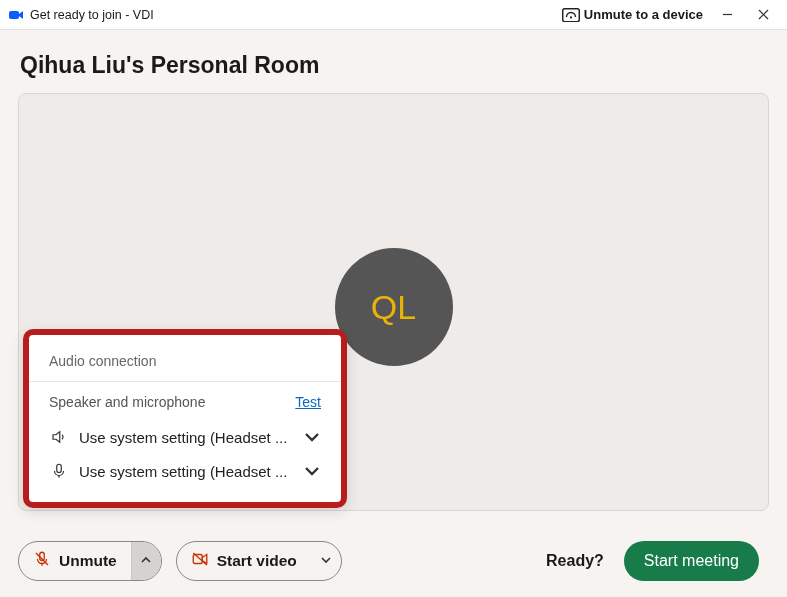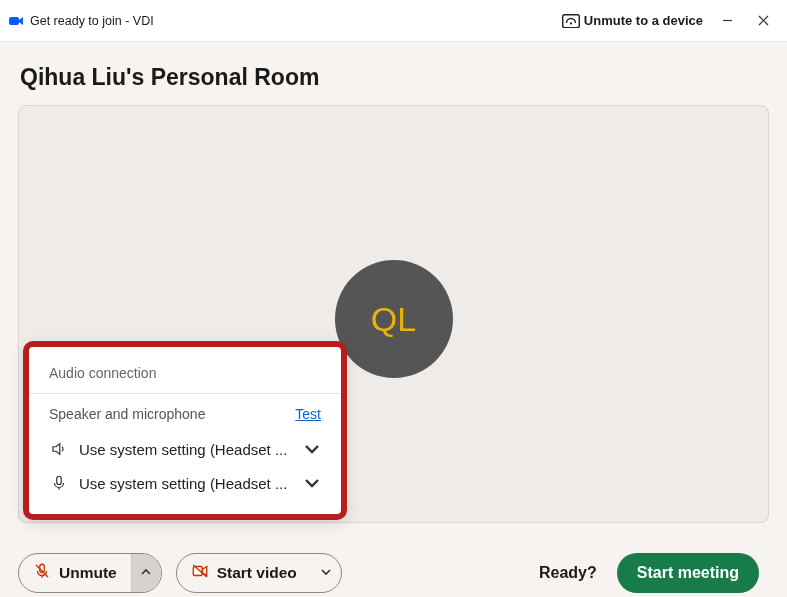--- a/index.html
+++ b/index.html
@@ -7,21 +7,21 @@
   body {
     width:787px; height:597px;
     font-family: "Segoe UI", Arial, sans-serif;
     background:#f6f3f0;
     overflow:hidden;
     color:#1a1a1a;
     position:relative;
   }
   
   .titlebar {
-    height:42px;
+    height:30px;
     background:#ffffff;
     border-bottom:1px solid #e3e0dd;
     display:flex;
     align-items:center;
     padding:0 6px 0 8px;
     font-size:12.5px;
     color:#1a1a1a;
   }
   .titlebar .app-icon {
     width:16px; height:16px;
@@ -175,21 +175,21 @@
     font-size:16px; font-weight:600; color:#1a1a1a;
     margin-right:6px;
   }
   .start-btn {
     height:40px;
     padding:0 20px;
     border:none;
     border-radius:20px;
     background:#177b4a;
     color:#fff;
-    font-size:16px; font-weight:700;
+    font-size:16px; font-weight:400;
     cursor:pointer;
   }
 </style>
 </head>
 <body>
 
 <div class="titlebar">
   <span class="app-icon">
     <svg viewBox="0 0 16 16">
         <rect x="1" y="4" width="10" height="8" rx="2" fill="#0b5cff"></rect>

